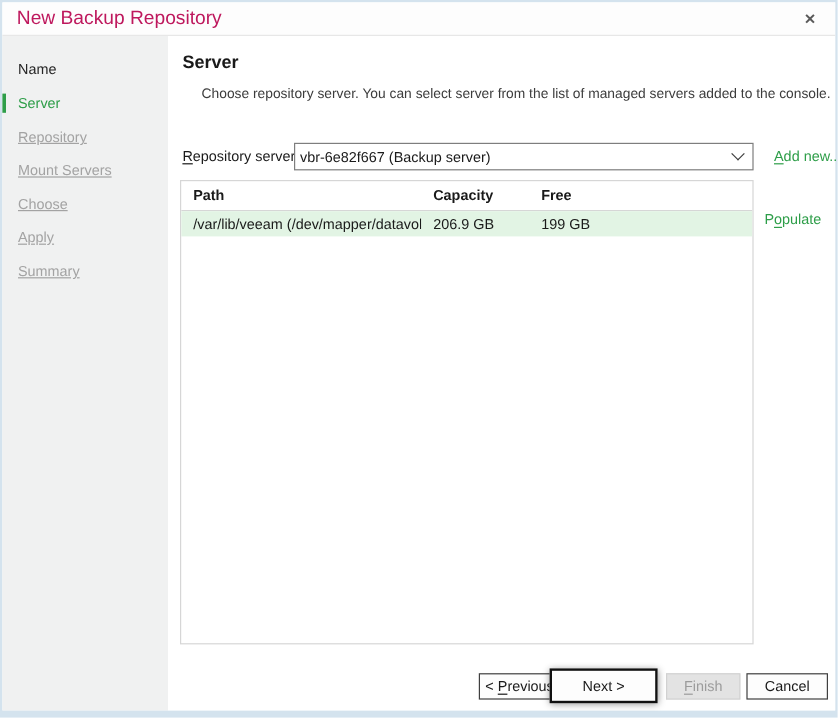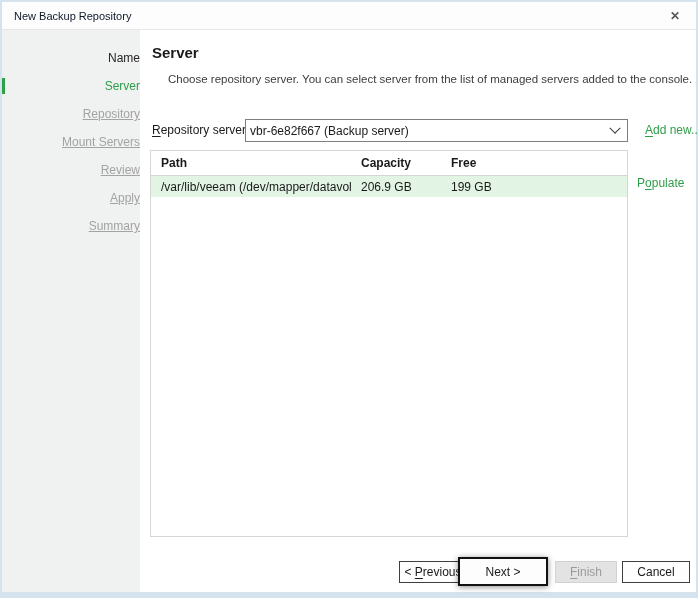--- a/index.html
+++ b/index.html
@@ -21,40 +21,39 @@
   .titlebar {
     height: 28px;
     background: #fdfdfd;
     border-bottom: 1px solid #e7e7e7;
     display: flex;
     align-items: center;
     padding: 0 10px 0 12px;
     flex: 0 0 auto;
   }
   .title {
-    font-size: 11px;
-    color: #0f172a;
+    font-size: 16px;
+    color: #be185d;
     flex: 1;
   }
   .close-btn {
     width: 22px; height: 20px;
     display: flex; align-items: center; justify-content: center;
     font-size: 12px;
     font-weight: bold;
     color: #5a5a5a;
     cursor: pointer;
   }
   
   .content { flex: 1; display: flex; min-height: 0; }
   .sidebar {
     width: 138px;
     background: #f0f1f1;
     padding-top: 14px;
     flex: 0 0 auto;
-    text-align: right;
   }
   .step {
     position: relative;
     height: 28px;
     line-height: 28px;
     padding-left: 13px;
     font-size: 12px;
   }
   .step.done   { color: #262626; }
   .step.todo   { color: #a3a3a3; text-decoration: underline; }
@@ -178,21 +177,21 @@
     <span class="close-btn">✕</span>
   </div>
 
   <div class="content">
 
     <div class="sidebar">
       <div class="step done">Name</div>
       <div class="step active">Server</div>
       <div class="step todo">Repository</div>
       <div class="step todo">Mount Servers</div>
-      <div class="step todo">Review</div>
+      <div class="step todo">Choose</div>
       <div class="step todo">Apply</div>
       <div class="step todo">Summary</div>
     </div>
 
     <div class="main">
 
       <div class="heading">Server</div>
       <div class="desc">Choose repository server. You can select server from the list of managed servers added to the console.</div>
 
       <div class="combo-label"><span class="mnemonic">R</span><span>epository server:</span></div>

